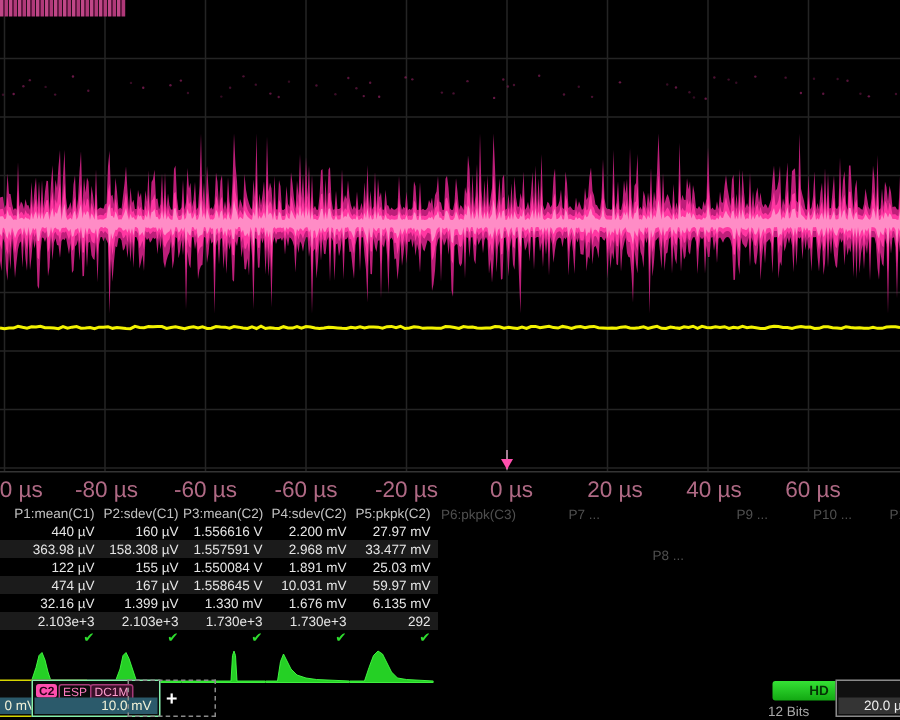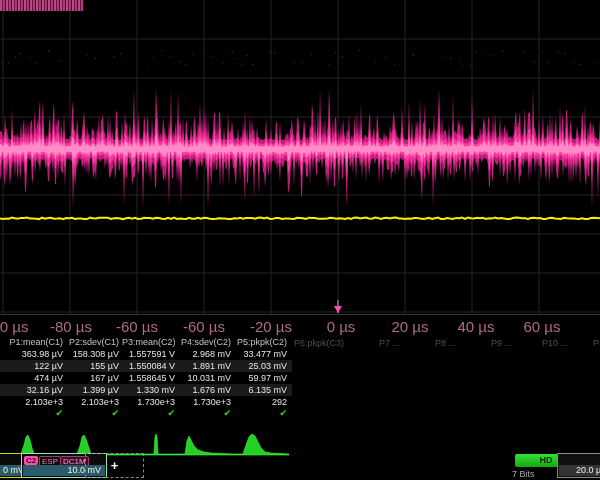--- a/index.html
+++ b/index.html
@@ -146,20 +146,27 @@
     </div>
   <div id="mtable">
       <div class="mrow hdr">
         <span>P1:mean(C1)</span>
         <span>P2:sdev(C1)</span>
         <span>P3:mean(C2)</span>
         <span>P4:sdev(C2)</span>
         <span>P5:pkpk(C2)</span>
       </div>
       <div class="mrow ">
+        <span>440 µV</span>
+        <span>160 µV</span>
+        <span>1.556616 V</span>
+        <span>2.200 mV</span>
+        <span>27.97 mV</span>
+      </div>
+      <div class="mrow ">
         <span>363.98 µV</span>
         <span>158.308 µV</span>
         <span>1.557591 V</span>
         <span>2.968 mV</span>
         <span>33.477 mV</span>
       </div>
       <div class="mrow ">
         <span>122 µV</span>
         <span>155 µV</span>
         <span>1.550084 V</span>
@@ -191,21 +198,21 @@
         <span>✔</span>
         <span>✔</span>
         <span>✔</span>
         <span>✔</span>
         <span>✔</span>
       </div>
     </div>
   <div id="dimhdrs">
       <span class="dimhdr" style="left: 288px; width: 56px;">P6:pkpk(C3)</span>
       <span class="dimhdr" style="left: 368px; width: 32px;">P7 ...</span>
-      <span class="dimhdr" style="left: 424px; width: 32px;">P8 ...</span>
+      <span class="dimhdr" style="left: 424px; width: 32px; margin-top: 27px;">P8 ...</span>
       <span class="dimhdr" style="left: 480px; width: 32px;">P9 ...</span>
       <span class="dimhdr" style="left: 532px; width: 36px;">P10 ...</span>
       <span class="dimhdr" style="left: 590px; width: 14px;">P1</span>
     </div>
   <div id="histrow">
       <svg class="histicon" viewBox="0 0 56 25" style="left: 9px;">
         <polygon points="0,22 12,22 15,13 17,5 19,3 21,8 23,16 25,22 56,22 56,23 0,23" fill="#25d025" stroke="#45ff45" stroke-width="0.6"></polygon>
       </svg>
       <svg class="histicon" viewBox="0 0 56 25" style="left: 65px;">
         <polygon points="0,22 12,22 15,14 17,5 19,3 21,7 24,16 26,22 56,22 56,23 0,23" fill="#25d025" stroke="#45ff45" stroke-width="0.6"></polygon>
@@ -233,19 +240,19 @@
     <span class="badge" style="left:17px;color:#ff7cc1;border:1px solid #a63a78;background:#20081า5;">ESP</span>
     <span class="badge" style="left:38px;color:#ff9ccf;border:1px solid #a63a78;background:#3a1029;">DC1M</span>
     <span class="valrow" style="text-align:right;padding-right:4px;">10.0 mV</span>
   </div>
 
   <div id="addbox">
     <span>+</span>
   </div>
 
   <div id="hdbadge">HD</div>
-  <div id="hdbits">7 Bits</div>
+  <div id="hdbits">12 Bits</div>
 
   <div id="tbasebox">
     <span class="tlabel">Tbase</span>
     <span class="tval">20.0 µ</span>
   </div>
 </div>
 
 </body></html>

